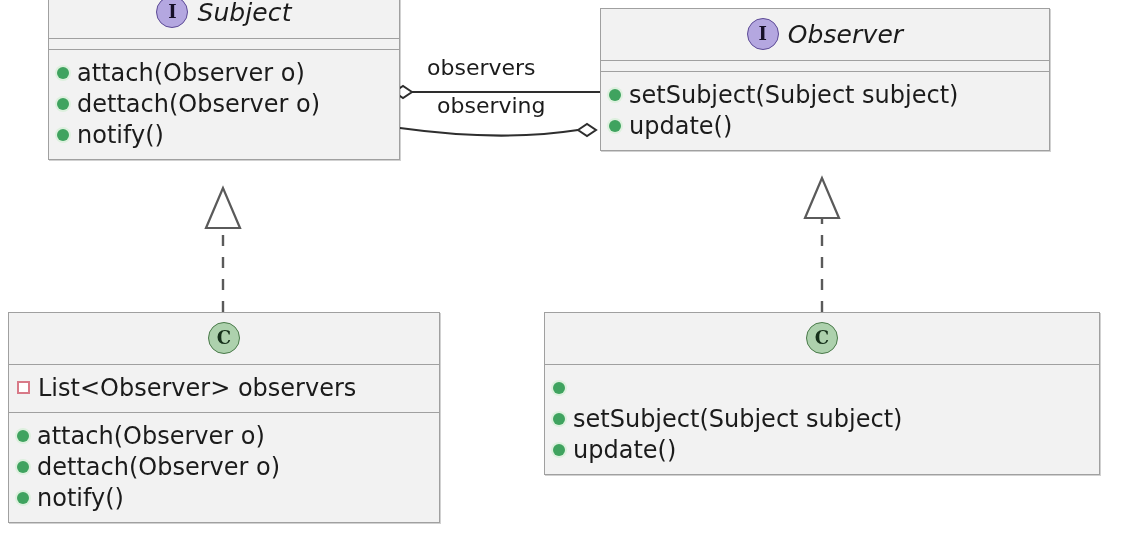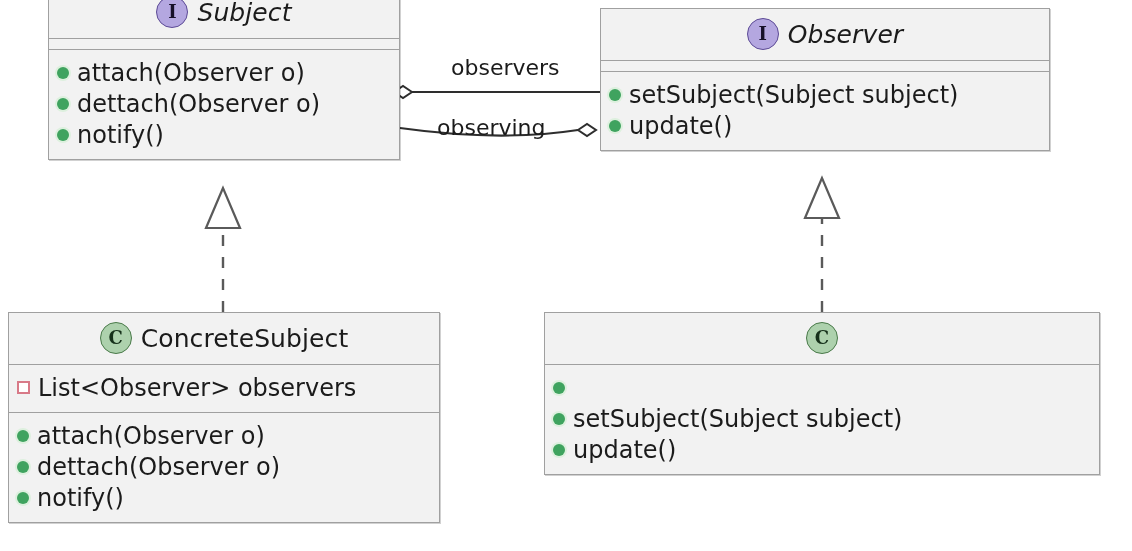--- a/index.html
+++ b/index.html
@@ -163,22 +163,22 @@
       <line x1="223" y1="312" x2="223" y2="228" stroke="#5a5a5a" stroke-width="2.4" stroke-dasharray="11,11"></line>
       <polygon points="223,188 206,228 240,228" fill="#ffffff" stroke="#5a5a5a" stroke-width="2.2"></polygon>
     </g>
 
     <g>
       <line x1="822" y1="312" x2="822" y2="218" stroke="#5a5a5a" stroke-width="2.4" stroke-dasharray="11,11"></line>
       <polygon points="822,178 805,218 839,218" fill="#ffffff" stroke="#5a5a5a" stroke-width="2.2"></polygon>
     </g>
   </svg>
 
-  <div class="edge-label" style="left:427px; top:55px;margin-left:24px;">observers</div>
-  <div class="edge-label" style="left:437px; top:115px;text-align:center;">observing</div>
+  <div class="edge-label" style="left:427px; top:55px;">observers</div>
+  <div class="edge-label" style="left:437px; top:93px;text-align:center;">observing</div>
 
   <div class="uml-box" style="left:48px; top:-14px; width:352px;">
     <div class="compartment cls-header">
       <span class="ico-circle ico-interface">I</span>
       <span class="cls-title italic">Subject</span>
     </div>
     <div class="compartment empty"></div>
     <div class="compartment members">
       <div class="member">
         <span class="vis vis-public"></span>
@@ -209,21 +209,20 @@
       <div class="member">
         <span class="vis vis-public"></span>
         <span class="member-text">update()</span>
       </div>
     </div>
   </div>
 
   <div class="uml-box" style="left:8px; top:312px; width:432px;">
     <div class="compartment cls-header">
       <span class="ico-circle ico-class">C</span>
-      <span class="cls-title">ConcreteSubject</span>
     </div>
     <div class="compartment members">
       <div class="member">
         <span class="vis vis-private"></span>
         <span class="member-text">List&lt;Observer&gt; observers</span>
       </div>
     </div>
     <div class="compartment members">
       <div class="member">
         <span class="vis vis-public"></span>

